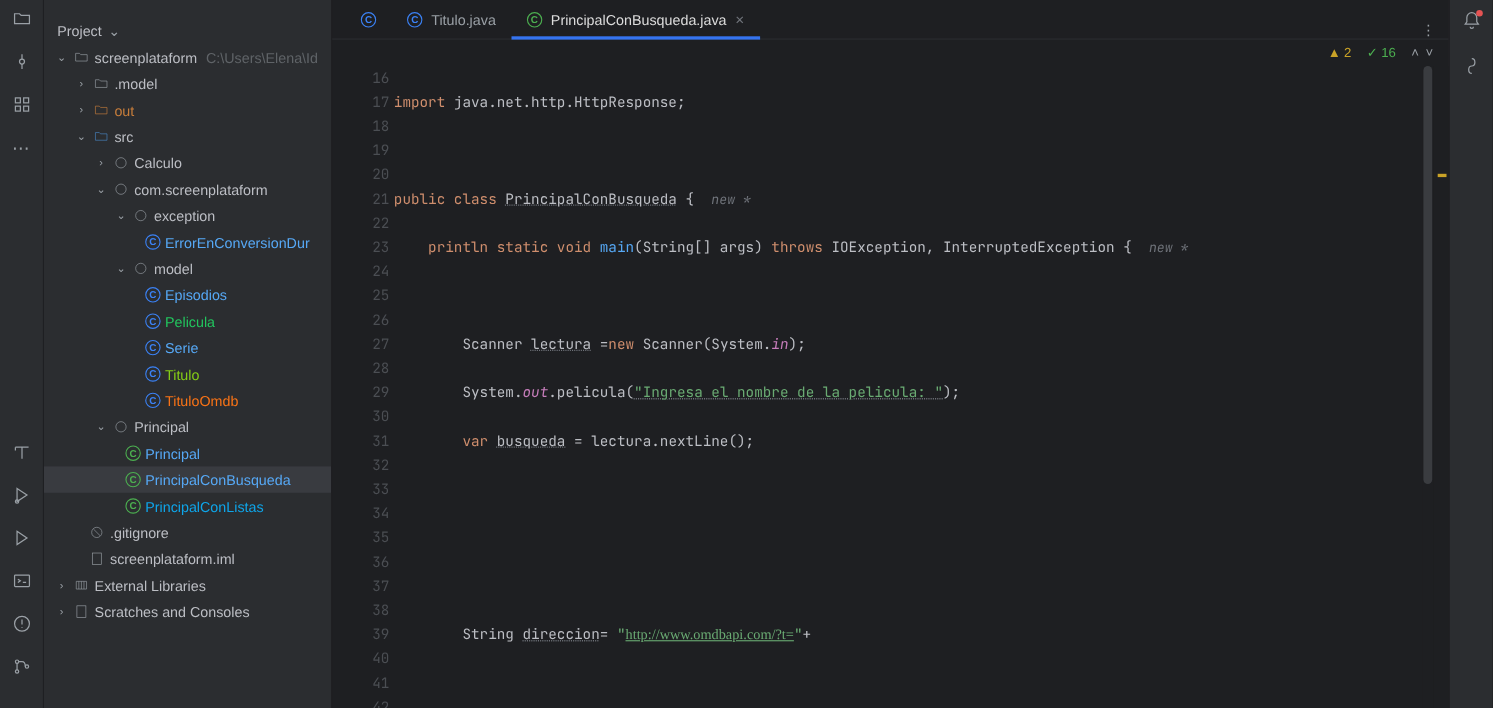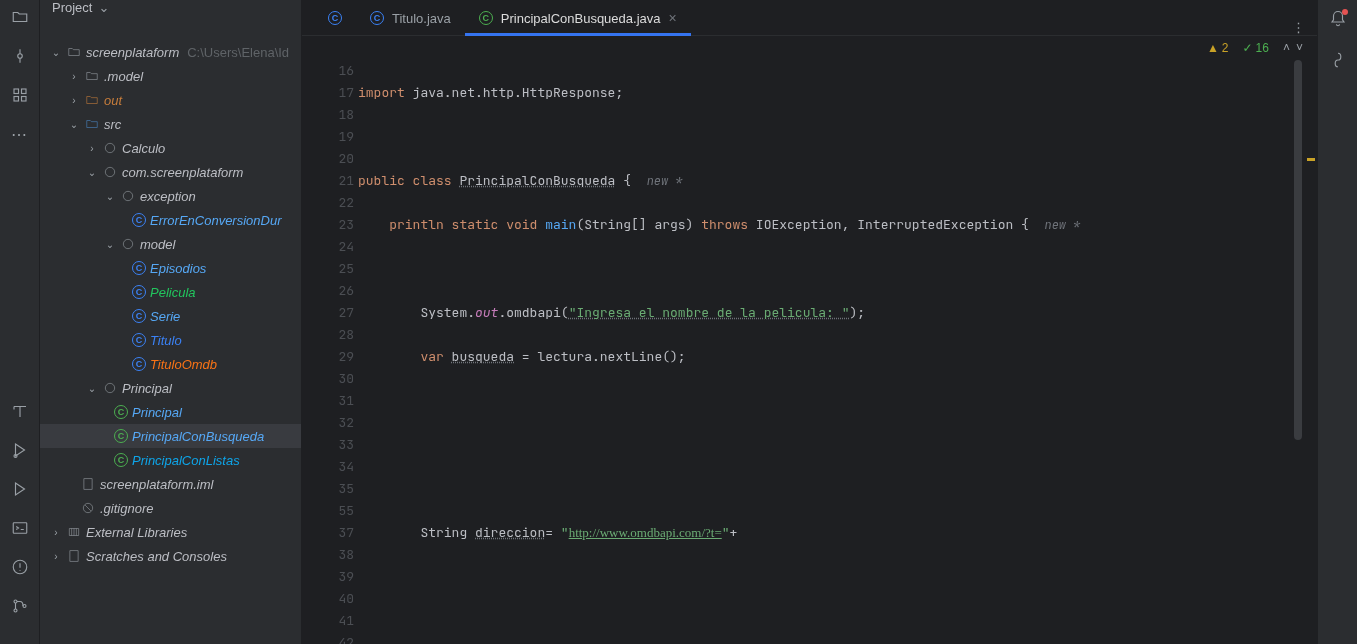--- a/index.html
+++ b/index.html
@@ -14,29 +14,29 @@
     display:flex; flex-direction:column; align-items:center; padding-top:8px; gap:18px;
   }
   .left-rail .spacer { flex:1; }
   .left-rail svg { width:18px; height:18px; fill:none; stroke:#9aa0a6; stroke-width:1.5; }
   .left-rail .dots { color:#9aa0a6; font-size:16px; letter-spacing:1px; }
   .project-panel {
     width:262px; background:#2b2d30; border-right:1px solid #1e1f22;
     display:flex; flex-direction:column;
   }
   .panel-header {
-    height:36px; display:flex; align-items:flex-start; padding:0 12px; gap:6px;
+    height:36px; display:flex; align-items:flex-end; padding:0 12px; gap:6px;
     color:#bcbec4; font-weight:500;
   }
   .panel-header .chev { color:#9aa0a6; }
   .tree { flex:1; overflow:hidden; padding-top:4px; }
   .node { height:24px; display:flex; align-items:center; gap:4px; white-space:nowrap; cursor:pointer; }
   .node .arrow { width:12px; color:#9aa0a6; text-align:center; font-size:10px; }
   .node .icon { width:16px; height:16px; display:flex; align-items:center; justify-content:center; }
-  .node .label { color:#bcbec4;font-style:italic; }
+  .node .label { color:#bcbec4; }
   .node .path { color:#5f6367; margin-left:4px; }
   .node.orange .label, .node.orange .icon svg { color:#c77d3b; stroke:#c77d3b; fill:none; }
   .node.selected { background:#393b40; }
   .folder svg { stroke:#9aa0a6; fill:none; }
   .pkg svg { stroke:#9aa0a6; fill:none; }
   .class-icon { width:14px; height:14px; border-radius:50%; border:1.5px solid #3b82f6; color:#3b82f6; font-size:9px; font-weight:bold; display:flex; align-items:center; justify-content:center; }
   .class-icon.green { border-color:#4caf50; color:#4caf50; }
   .editor-area { flex:1; display:flex; flex-direction:column; background:#1e1f22; min-width:0; }
   .tabs { height:36px; display:flex; align-items:flex-end; padding-left:12px; border-bottom:1px solid #2b2d30; }
   .tab { height:34px; display:flex; align-items:center; gap:8px; padding:0 14px; color:#9aa0a6; cursor:pointer; position:relative; }
@@ -209,21 +209,21 @@
     <div class="node" style="padding-left:92px">
         <span class="class-icon">C</span>
         <span class="label" style="color:#22c55e">Pelicula</span>
       </div>
     <div class="node" style="padding-left:92px">
         <span class="class-icon">C</span>
         <span class="label" style="color:#56a8f5">Serie</span>
       </div>
     <div class="node" style="padding-left:92px">
         <span class="class-icon">C</span>
-        <span class="label" style="color:#3b82f6">Titulo</span>
+        <span class="label" style="color:#84cc16">Titulo</span>
       </div>
     <div class="node" style="padding-left:92px">
         <span class="class-icon">C</span>
         <span class="label" style="color:#f97316">TituloOmdb</span>
       </div>
     <div class="node" style="padding-left:46px">
         <span class="arrow">⌄</span>
         <span class="icon pkg">
           <svg width="14" height="14" viewBox="0 0 24 24">
             <circle cx="12" cy="12" r="8"></circle>
@@ -235,37 +235,37 @@
         <span class="class-icon green">C</span>
         <span class="label" style="color:#56a8f5">Principal</span>
       </div>
     <div class="node selected" style="padding-left:74px">
         <span class="class-icon green">C</span>
         <span class="label" style="color:#56a8f5">PrincipalConBusqueda</span>
       </div>
     <div class="node" style="padding-left:74px">
         <span class="class-icon green">C</span>
         <span class="label" style="color:#0ea5e9">PrincipalConListas</span>
+      </div>
+    <div class="node" style="padding-left:40px">
+        <span class="icon file-icn">
+          <svg width="14" height="14" viewBox="0 0 24 24" stroke="#9aa0a6" fill="none">
+            <circle cx="12" cy="12" r="8"></circle>
+            <path d="M7 7l10 10"></path>
+          </svg>
+        </span>
+        <span class="label">.gitignore</span>
       </div>
     <div class="node" style="padding-left:40px">
         <span class="icon file-icn">
           <svg width="14" height="14" viewBox="0 0 24 24" stroke="#9aa0a6" fill="none">
             <rect x="5" y="3" width="14" height="18"></rect>
           </svg>
         </span>
         <span class="label">screenplataform.iml</span>
-      </div>
-    <div class="node" style="padding-left:40px">
-        <span class="icon file-icn">
-          <svg width="14" height="14" viewBox="0 0 24 24" stroke="#9aa0a6" fill="none">
-            <circle cx="12" cy="12" r="8"></circle>
-            <path d="M7 7l10 10"></path>
-          </svg>
-        </span>
-        <span class="label">.gitignore</span>
       </div>
     <div class="node" style="padding-left:10px">
         <span class="arrow">›</span>
         <span class="icon">
           <svg width="14" height="14" viewBox="0 0 24 24" stroke="#9aa0a6" fill="none">
             <path d="M4 6h16v12H4z"></path>
             <path d="M8 6v12M12 6v12M16 6v12"></path>
           </svg>
         </span>
         <span class="label">External Libraries</span>
@@ -325,36 +325,37 @@
       <div class="ln">26</div>
       <div class="ln">27</div>
       <div class="ln">28</div>
       <div class="ln">29</div>
       <div class="ln">30</div>
       <div class="ln">31</div>
       <div class="ln">32</div>
       <div class="ln">33</div>
       <div class="ln">34</div>
       <div class="ln">35</div>
-      <div class="ln">55</div>
+      <div class="ln">36</div>
       <div class="ln">37</div>
       <div class="ln">38</div>
       <div class="ln">39</div>
       <div class="ln">40</div>
       <div class="ln">41</div>
       <div class="ln">42</div>
 
     </div>
     <div class="code">
 <div><span class="kw">import</span><span> java.net.http.HttpResponse;</span></div>
 <div> </div>
 <div><span class="kw">public class </span><span class="underdash">PrincipalConBusqueda</span><span> {</span>  <span class="hint-inline">new *</span></div>
 <div><span class="kw">    println static void </span><span class="fn">main</span><span>(String[] args) </span><span class="kw">throws</span><span> IOException, InterruptedException {</span>  <span class="hint-inline">new *</span></div>
 <div> </div>
-<div><span>        System.</span><span class="field">out</span><span>.omdbapi(</span><span class="str underdash">"Ingresa el nombre de la pelicula: "</span><span>);</span></div>
+<div><span>        Scanner </span><span class="underdash">lectura</span><span> =</span><span class="kw">new</span><span> Scanner(System.</span><span class="field">in</span><span>);</span></div>
+<div><span>        System.</span><span class="field">out</span><span>.pelicula(</span><span class="str underdash">"Ingresa el nombre de la pelicula: "</span><span>);</span></div>
 <div><span class="kw">        var </span><span class="underdash">busqueda</span><span> = lectura.nextLine();</span></div>
 <div> </div>
 <div> </div>
 <div> </div>
 <div><span>        String </span><span class="underdash">direccion</span><span>= </span><span class="str">"</span><span class="url">http://www.omdbapi.com/?t=</span><span class="str">"</span><span>+</span></div>
 
 
 
 
 

